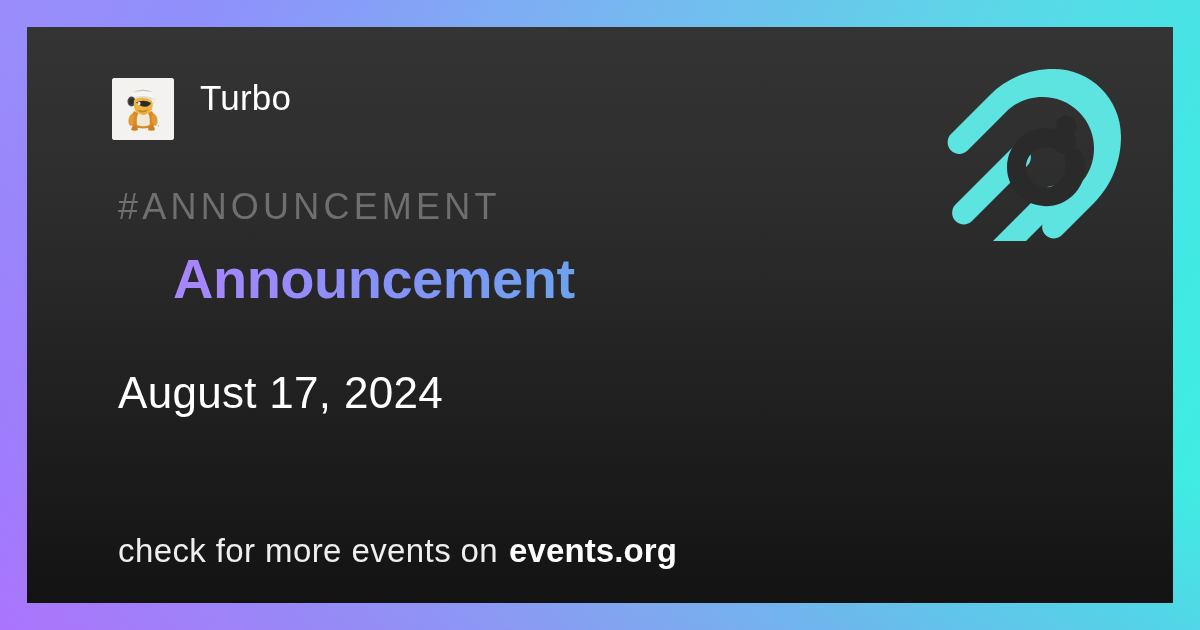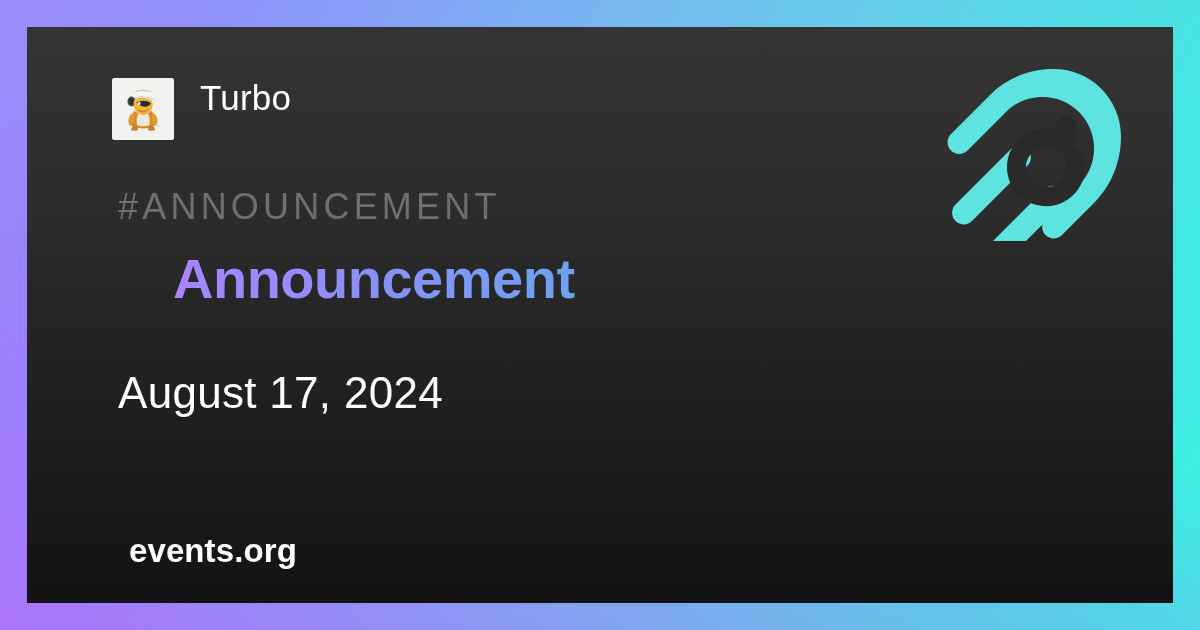--- a/index.html
+++ b/index.html
@@ -190,20 +190,21 @@
       <div class="coin-name">Turbo</div>
     </div>
 
     <div class="tag">#ANNOUNCEMENT</div>
 
     <div class="title">Announcement</div>
 
     <div class="date">August 17, 2024</div>
 
     <div class="footer">
+      <span class="footer-text">check for more events on</span>
       <span class="footer-site">events.org</span>
     </div>
 
     <div class="logo">
       <svg viewBox="0 0 180 180" xmlns="http://www.w3.org/2000/svg" aria-hidden="true">
         <g fill="#5de3e0">
 
           <path d="M108.5 8
                    C146 8 176 38 176 75.5
                    C176 100 167 124 148.5 142.5

